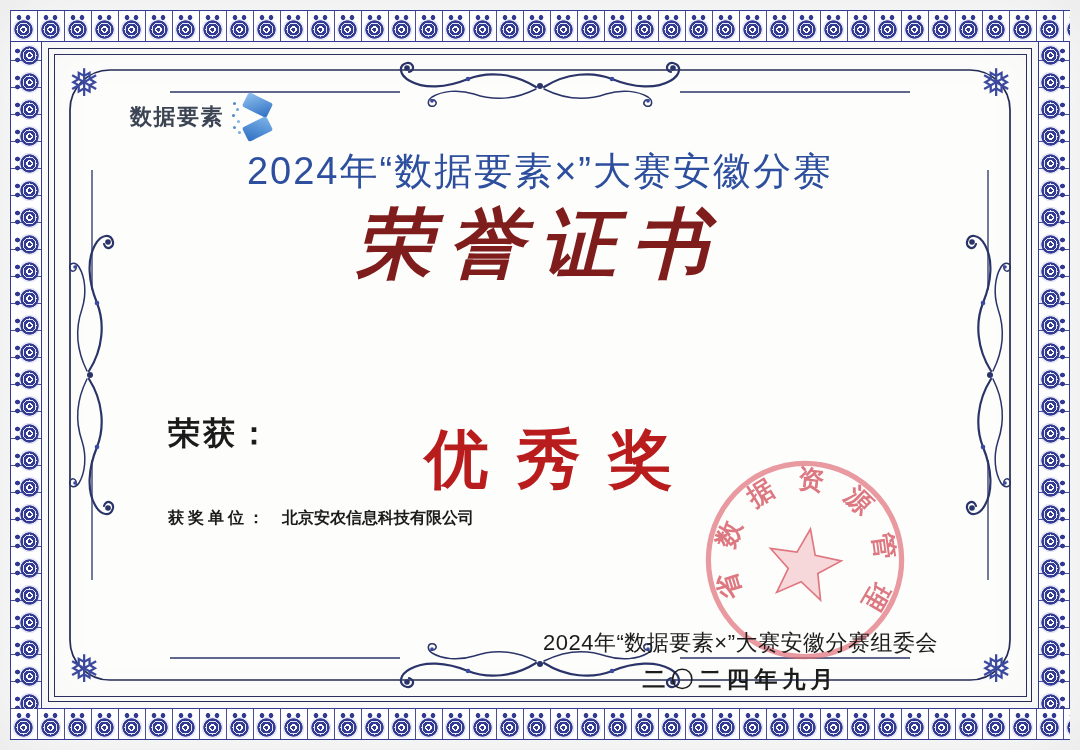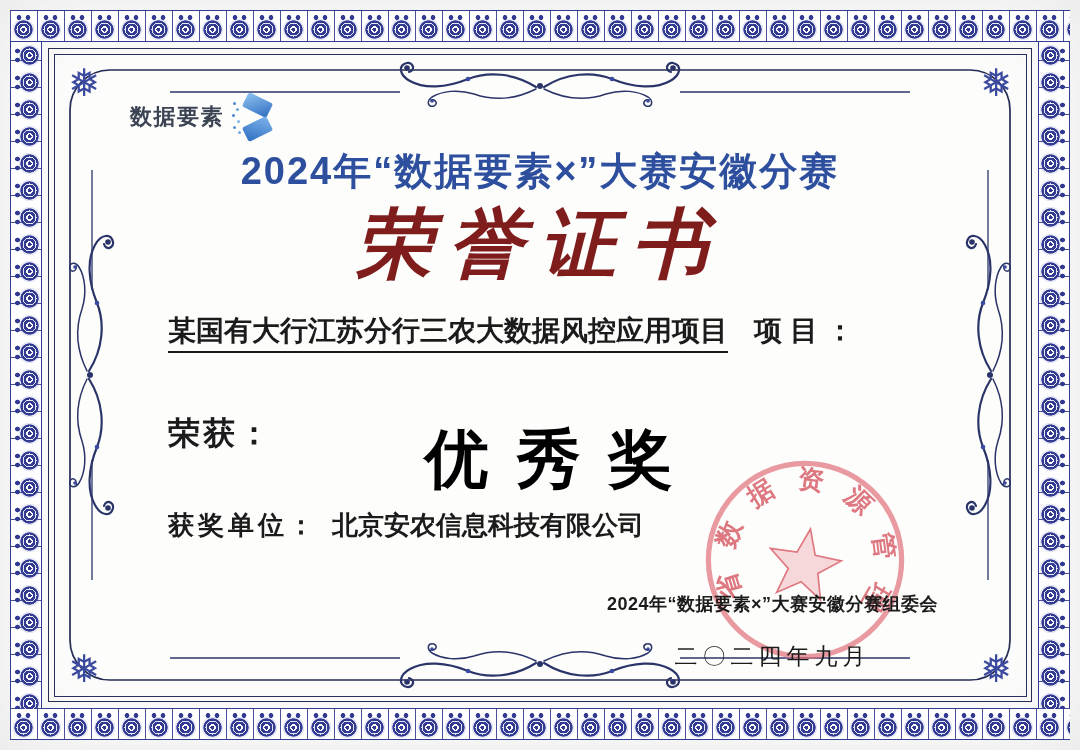--- a/index.html
+++ b/index.html
@@ -53,37 +53,37 @@
   .content{position:absolute;inset:0;color:#1b1b1b;}
   .logo{position:absolute;left:130px;top:96px;display:flex;align-items:center;gap:8px;}
   .logo-word{font-size:22px;font-weight:bold;color:#3c4454;letter-spacing:1.5px;}
   .xmark{position:relative;width:44px;height:42px;}
   .xmark .bar{position:absolute;left:12px;width:27px;height:16px;border-radius:2.5px;}
   .xmark .bar.t{top:1px;background:linear-gradient(135deg,#90c2ef,#2f6fc2);transform:rotate(26deg);}
   .xmark .bar.b{bottom:1px;background:linear-gradient(45deg,#2f6fc2,#7db4e9);transform:rotate(-26deg);}
   .xmark .dust{position:absolute;left:1px;top:6px;width:3px;height:3px;border-radius:50%;background:#4d85cc;
     box-shadow:3px 6px 0 #6fa4dd, -1px 12px 0 #4d85cc, 4px 18px 0 #86b7e6, 0 24px 0 #5a92d3, 5px 29px 0 #79abe0;}
   .title{position:absolute;left:0;right:0;top:146px;text-align:center;
-    font-size:38px;font-weight:700;color:#2d4f9e;letter-spacing:2px;}
+    font-size:38px;font-weight:400;color:#2d4f9e;letter-spacing:2px;}
   .heading{position:absolute;left:0;right:0;top:194px;text-align:center;
     font-family:"DejaVu Serif","Liberation Serif",serif;font-style:italic;font-weight:bold;
     font-size:76px;color:#7f1d1d;letter-spacing:16px;}
   .project-line{position:absolute;left:168px;top:312px;font-size:28px;font-weight:bold;white-space:nowrap;}
   .project-name{border-bottom:2.5px solid #1b1b1b;padding-bottom:5px;}
   .project-label{margin-left:26px;letter-spacing:8px;}
   .context-line{position:absolute;left:0;right:0;top:366px;text-align:center;font-size:28px;font-weight:600;white-space:nowrap;}
   .track{font-weight:900;}
   .award-label{position:absolute;left:168px;top:412px;font-size:32px;font-weight:bold;letter-spacing:3px;}
   .award-name{position:absolute;left:17px;right:0;top:416px;text-align:center;
-    font-size:64px;font-weight:900;color:#000000;letter-spacing:28px;text-indent:28px;}
-  .winner-line{position:absolute;left:168px;top:508px;font-size:26px;font-weight:bold;}
+    font-size:64px;font-weight:900;color:#b91c1c;letter-spacing:28px;text-indent:28px;}
+  .winner-line{position:absolute;left:168px;top:508px;font-size:16px;font-weight:bold;}
   .winner-label{letter-spacing:4px;margin-right:14px;}
   .sig-block{position:absolute;right:142px;top:592px;text-align:center;z-index:3;}
-  .issuer{font-size:18px;font-weight:700;letter-spacing:.5px;}
-  .sig-date{font-size:23px;font-weight:400;letter-spacing:5px;margin-top:25px;}
+  .issuer{font-size:22px;font-weight:400;letter-spacing:.5px;margin-top:36px;}
+  .sig-date{font-size:23px;font-weight:700;letter-spacing:5px;margin-top:6px;}
   .seal{position:absolute;left:700px;top:455px;width:210px;height:210px;z-index:2;opacity:.88;transform:rotate(10deg);}
 </style>
 </head>
 <body>
 
 <div class="page">
 
   <div class="strip strip-h strip-top"></div>
   <div class="strip strip-h strip-bottom"></div>
   <div class="strip strip-v strip-left"></div>
@@ -153,23 +153,20 @@
         <span class="dust"></span>
           <span class="bar t"></span>
           <span class="bar b"></span>
       </span>
     </div>
 
     <div class="title">2024年“数据要素×”大赛安徽分赛</div>
 
     <div class="heading">荣誉证书</div>
 
-    <div class="project-line">
-      <span class="project-name">某国有大行江苏分行三农大数据风控应用项目</span><span class="project-label">项目：</span>
-    </div>
 
 
     <div class="award-label">荣获：</div>
 
     <div class="award-name">优秀奖</div>
 
     <div class="winner-line">
       <span class="winner-label">获奖单位：</span><span>北京安农信息科技有限公司</span>
     </div>
 

